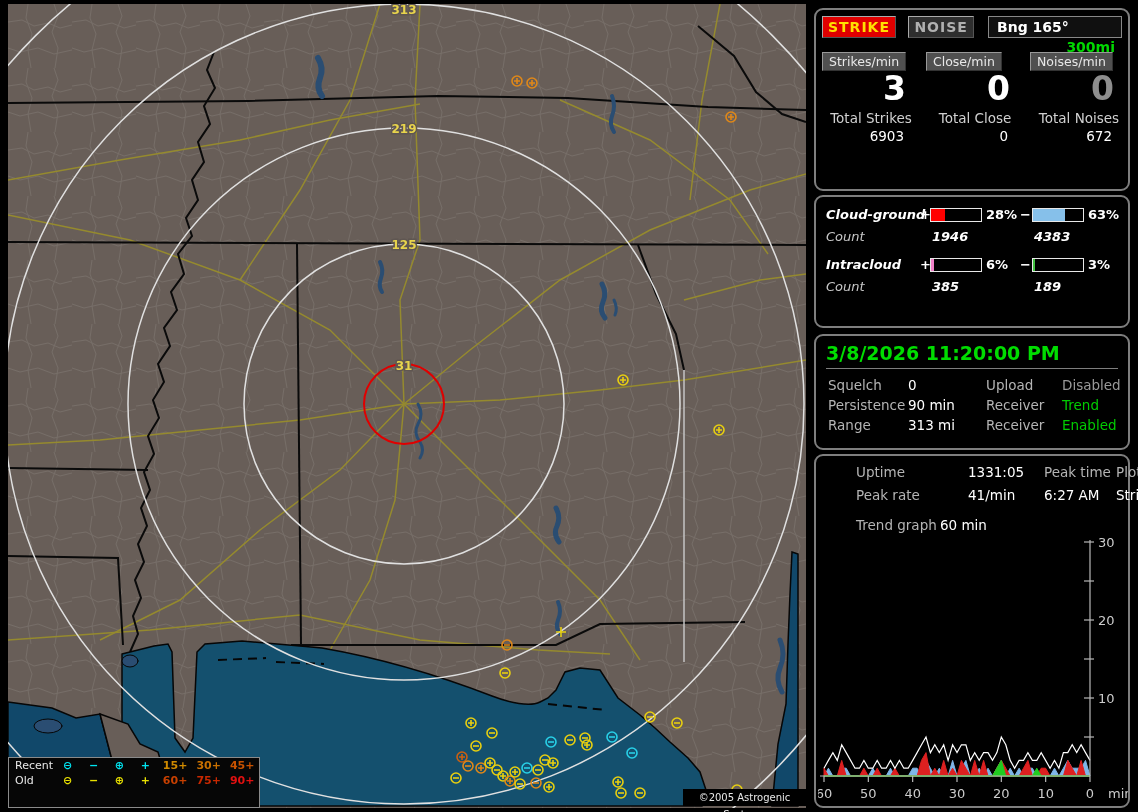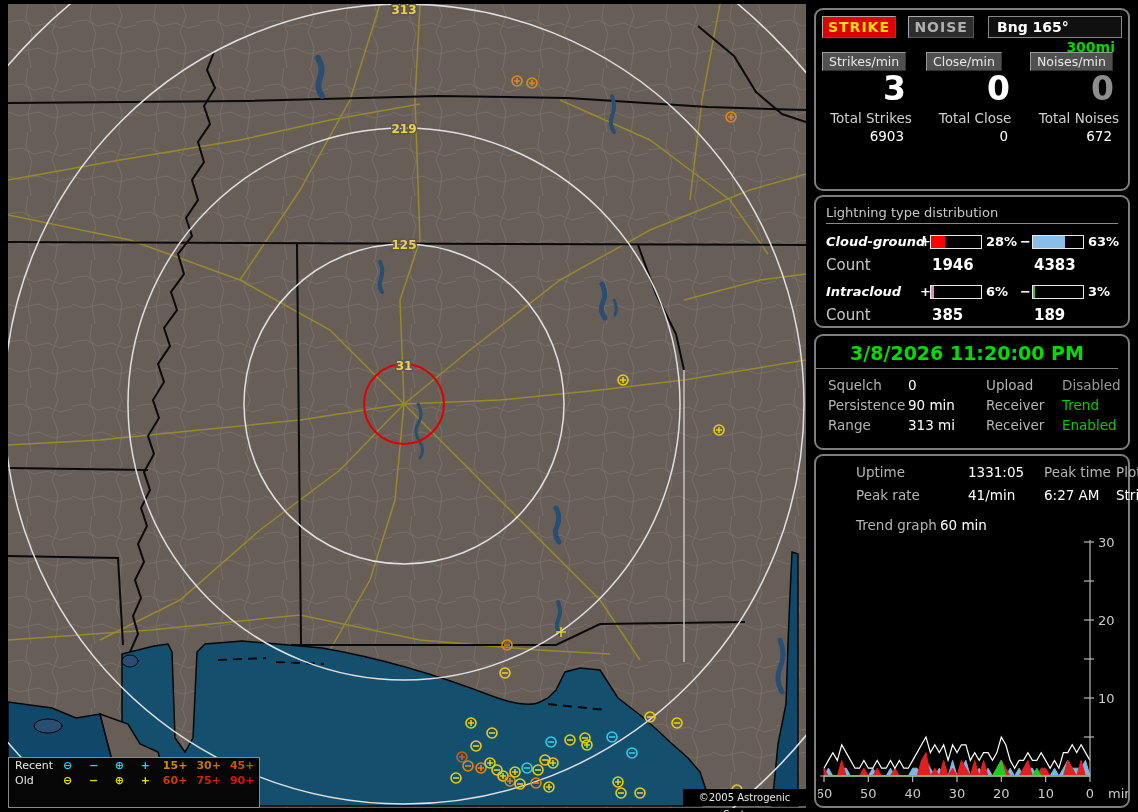--- a/index.html
+++ b/index.html
@@ -45,25 +45,25 @@
   .tlabel{font-size:13.5px;color:#d0d0d0;text-align:center;margin-top:3px;}
   .tval{font-size:13.5px;color:#fff;text-align:right;padding-right:16px;margin-top:2px;}
   #dist-title{margin:8px 10px 0 10px;padding-bottom:3px;border-bottom:1px solid #8a8a8a;
               color:#c8c8c8;font-size:13px;}
   .drow{position:relative;height:22px;margin-top:8px;font-size:13px;}
   .drow .dlab{position:absolute;left:10px;top:2px;color:#fff;font-weight:bold;font-style:italic;}
   .sign{position:absolute;top:2px;color:#fff;font-weight:bold;}
   .bar{position:absolute;top:3px;width:50px;height:12px;border:1px solid #e8e8e8;background:#000;}
   .bar i{display:block;height:100%;}
   .pct{position:absolute;top:2px;color:#fff;font-weight:bold;}
-  .crow{position:relative;height:18px;margin-top:2px;font-size:15px;}
+  .crow{position:relative;height:18px;margin-top:2px;font-size:13px;font-style:italic;}
   .crow .clab{position:absolute;left:10px;color:#c8c8c8;}
   .cnt{position:absolute;color:#fff;font-weight:bold;}
-  #clock-line{margin:6px 10px 0 0;padding-bottom:4px;border-bottom:1px solid #7e7e7e;
-              color:#00dd00;font-size:19px;font-weight:bold;text-align:center;}
+  #clock-line{margin:6px 10px 0 10px;padding-bottom:4px;border-bottom:1px solid #7e7e7e;
+              color:#00dd00;font-size:19px;font-weight:bold;}
   .grid{position:relative;font-size:13.5px;}
   .g-lab{color:#b4b4b4;position:absolute;}
   .g-val{color:#fff;position:absolute;}
   .muted{color:#9a9a9a !important;}
   .green{color:#00cc00 !important;}
   #trend-svg{position:absolute;left:2px;top:76px;}
 </style>
 </head>
 <body>
 
@@ -365,21 +365,20 @@
       <div class="col">
         <span class="chip">Noises/min</span>
         <div class="rate" id="rate2" style="color: rgb(142, 142, 142);">0</div>
         <div class="tlabel">Total Noises</div>
         <div class="tval">672</div>
       </div>
     </div>
   </div>
 
   <div class="panel" id="p-dist">
-    <div id="dist-title">Lightning type distribution</div>
     <div class="drow">
       <span class="dlab">Cloud-ground</span>
       <span class="sign" style="left:104px">+</span>
       <span class="bar" style="left:114px">
           <i id="fill-cgp" style="width: 28%; background: rgb(255, 0, 0);"></i>
         </span>
       <span class="pct" style="left:170px">28%</span>
       <span class="sign" style="left:204px">−</span>
       <span class="bar" style="left:216px">
           <i id="fill-cgn" style="width: 63%; background: rgb(134, 192, 234);"></i>

